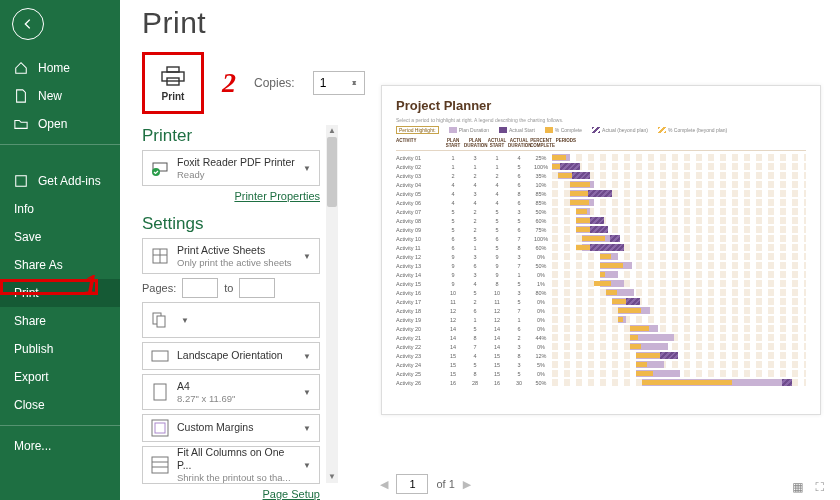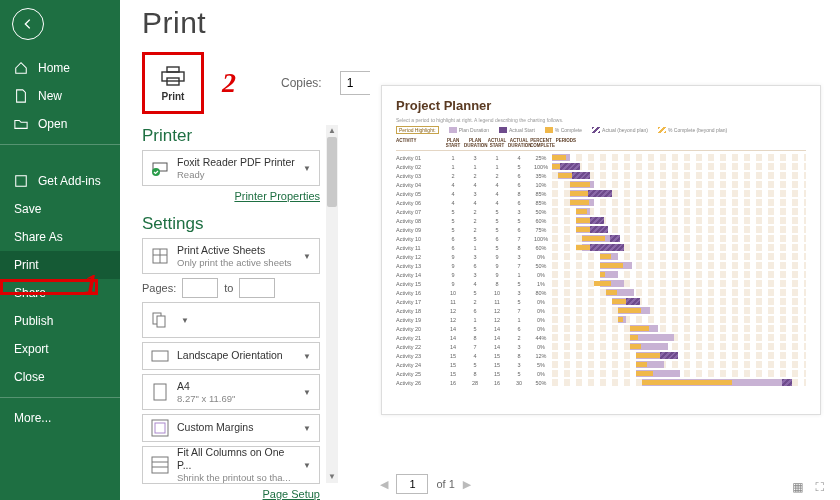--- a/index.html
+++ b/index.html
@@ -11,21 +11,21 @@
 .side-item.active { background: #155a35; }
 .side-sep { height: 1px; background: rgba(255,255,255,.25); margin: 6px 0; }
 .side-spacer { height: 16px; }
 .icon-sm { width: 14px; height: 14px; display: inline-block; flex-shrink: 0; }
 
 .main { flex: 1; display: flex; flex-direction: column; padding: 6px 22px 0 22px; position: relative; }
 .title { font-size: 30px; font-weight: 300; color: #444; letter-spacing: 0.5px; }
 .print-row { display: flex; align-items: center; gap: 18px; margin-top: 12px; }
 .print-btn { width: 62px; height: 62px; border: 3px solid #d00; display: flex; flex-direction: column; align-items: center; justify-content: center; cursor: pointer; position: relative; }
 .print-btn .lbl { font-size: 10px; font-weight: 600; margin-top: 4px; color: #333; }
-.copies-lbl { font-size: 12px; color: #666; margin-left: 27px; }
+.copies-lbl { font-size: 12px; color: #666; }
 .num-input { width: 52px; height: 24px; border: 1px solid #bbb; font-size: 12px; padding: 0 6px; display: flex; align-items: center; justify-content: space-between; }
 .num-input .spin { display: flex; flex-direction: column; line-height: 0; font-size: 7px; color: #777; }
 
 .annot { position: absolute; color: #d00; font-size: 28px; font-weight: 700; font-family: Georgia, serif; font-style: italic; }
 .annot-box1 { position: absolute; left: 0; top: 279px; width: 98px; height: 16px; border: 3px solid #d00; z-index: 5; }
 
 .sec-h { font-size: 17px; color: #1e6f42; margin-top: 12px; margin-bottom: 4px; font-weight: 400; }
 .optbox { border: 1px solid #ccc; background: #fff; width: 178px; display: flex; align-items: center; padding: 4px 8px; font-size: 10.5px; color: #333; cursor: pointer; position: relative; margin-bottom: 4px; }
 .optbox.h2 { height: 38px; }
 .optbox.h1 { height: 28px; }
@@ -99,20 +99,23 @@
   </div>
   <div class="side-sep"></div>
   <div class="side-spacer"></div>
   <div class="side-item">
     <svg class="icon-sm" viewBox="0 0 16 16">
         <rect x="2" y="2" width="12" height="12" fill="none" stroke="#fff" stroke-width="1.2"></rect>
       </svg>
     <span>Get Add-ins</span>
   </div>
   <div class="side-item">
+      <span>Info</span>
+    </div>
+  <div class="side-item">
       <span>Save</span>
     </div>
   <div class="side-item">
       <span>Share As</span>
     </div>
   <div class="side-item active">
       <span>Print</span>
     </div>
   <div class="side-item">
       <span>Share</span>

